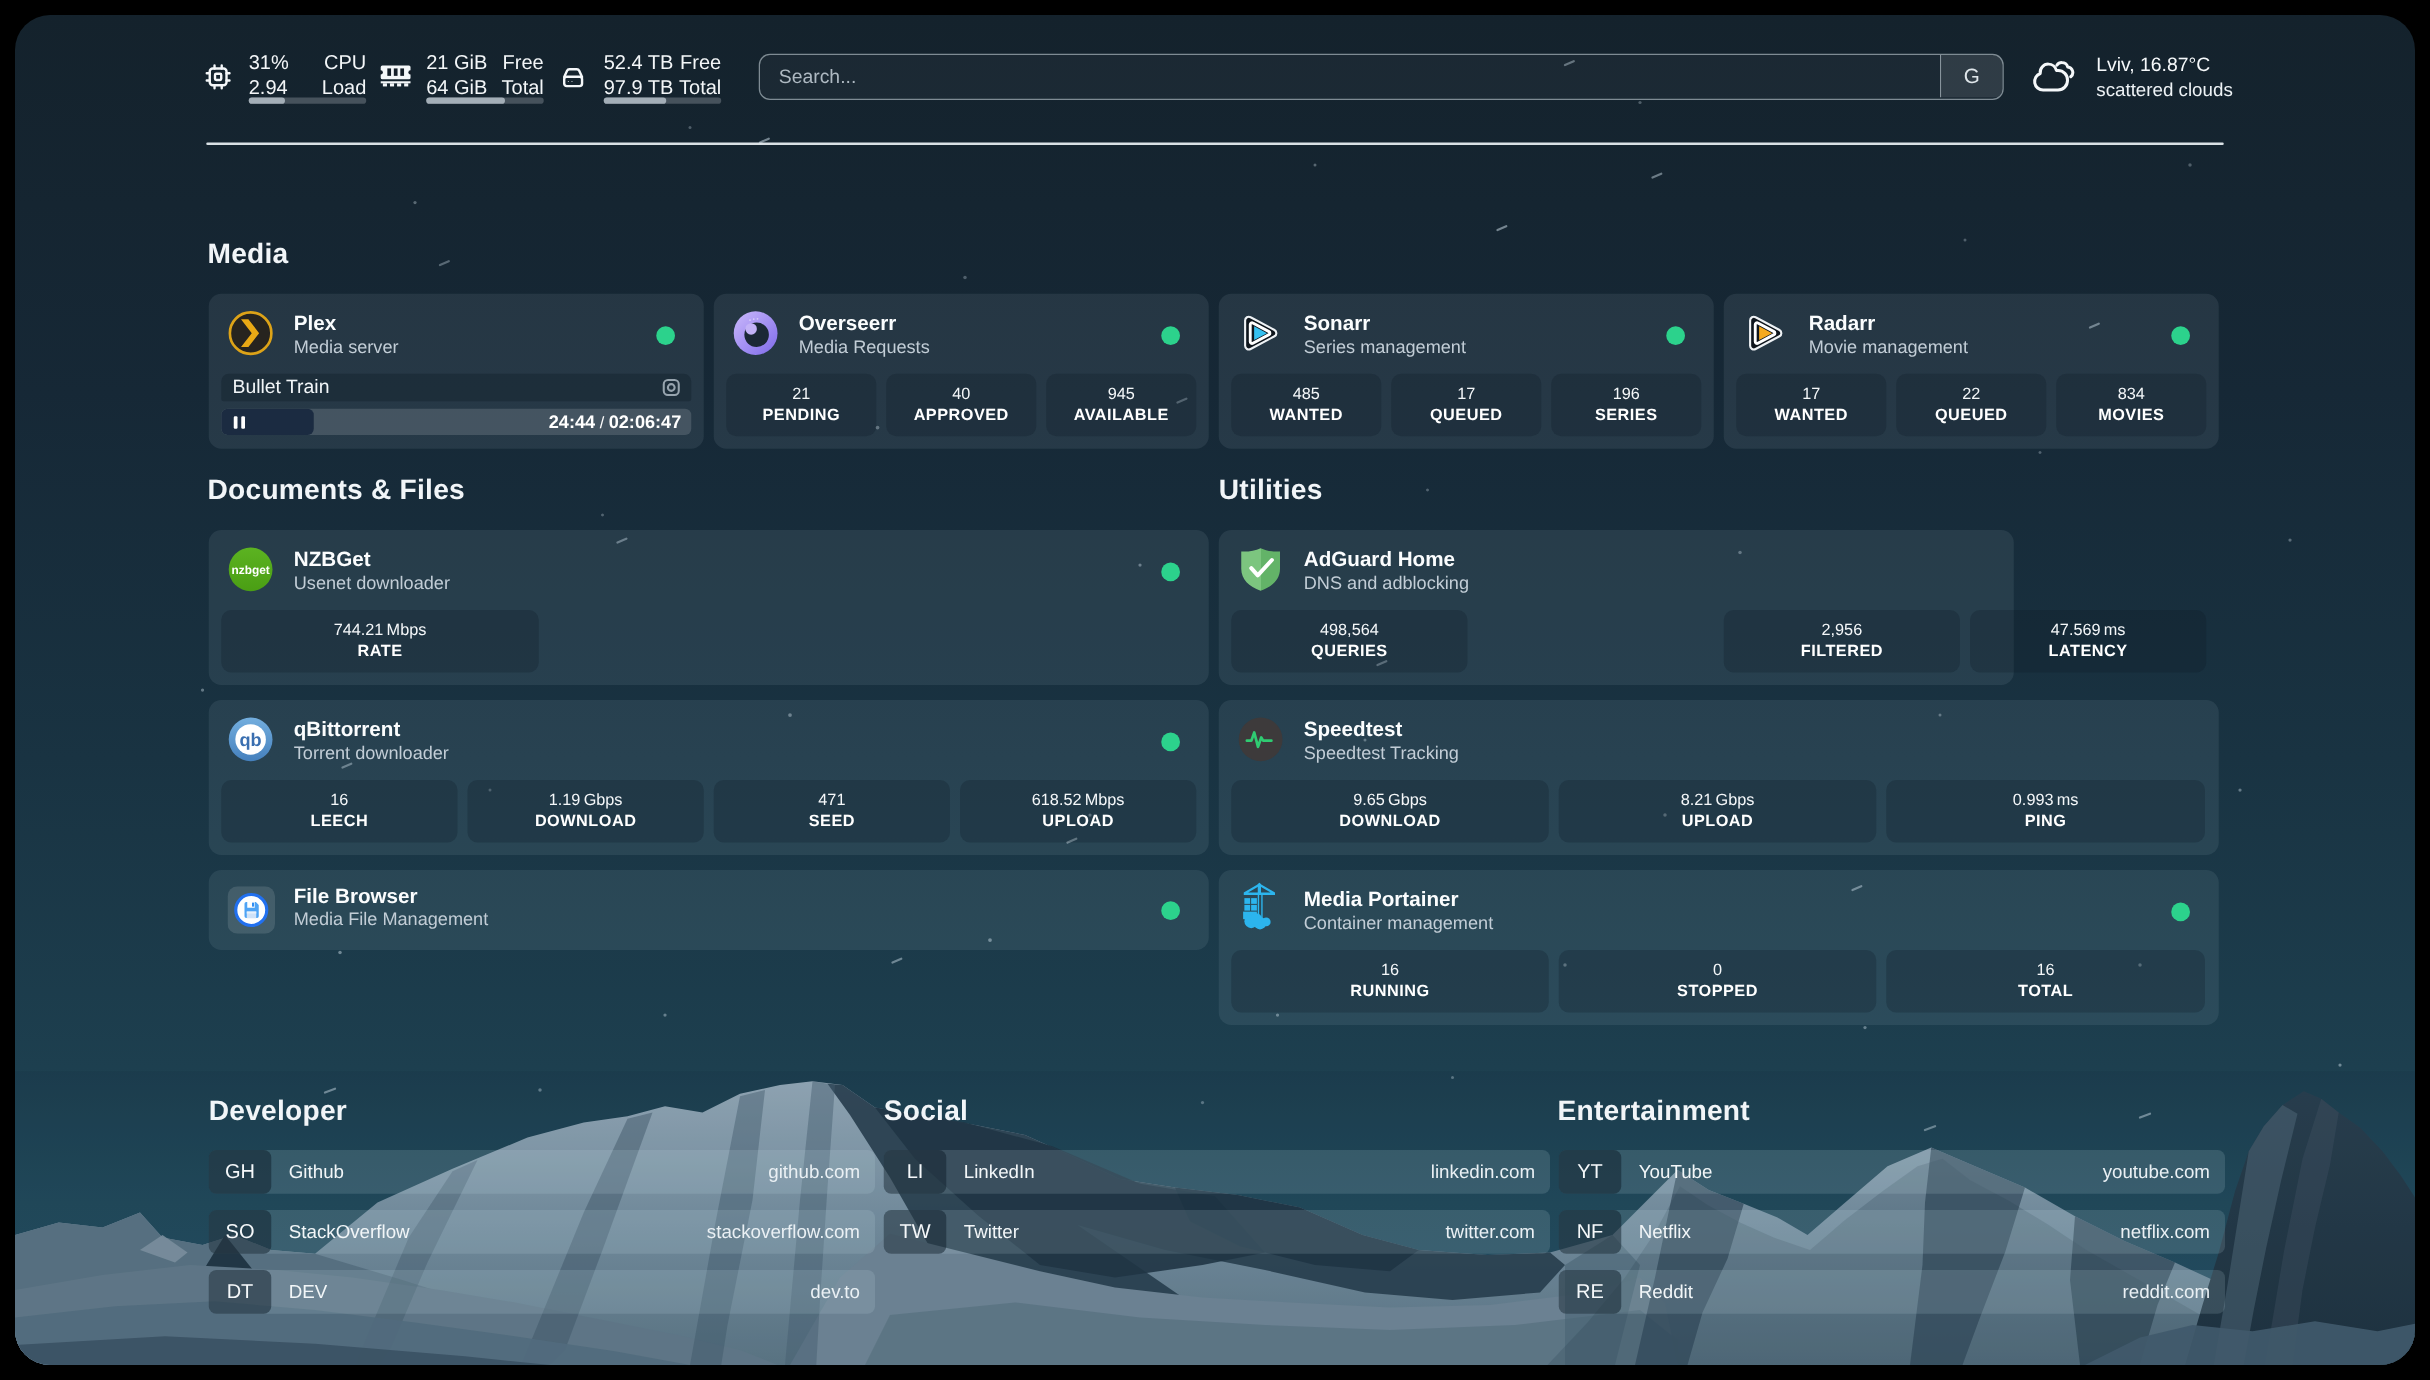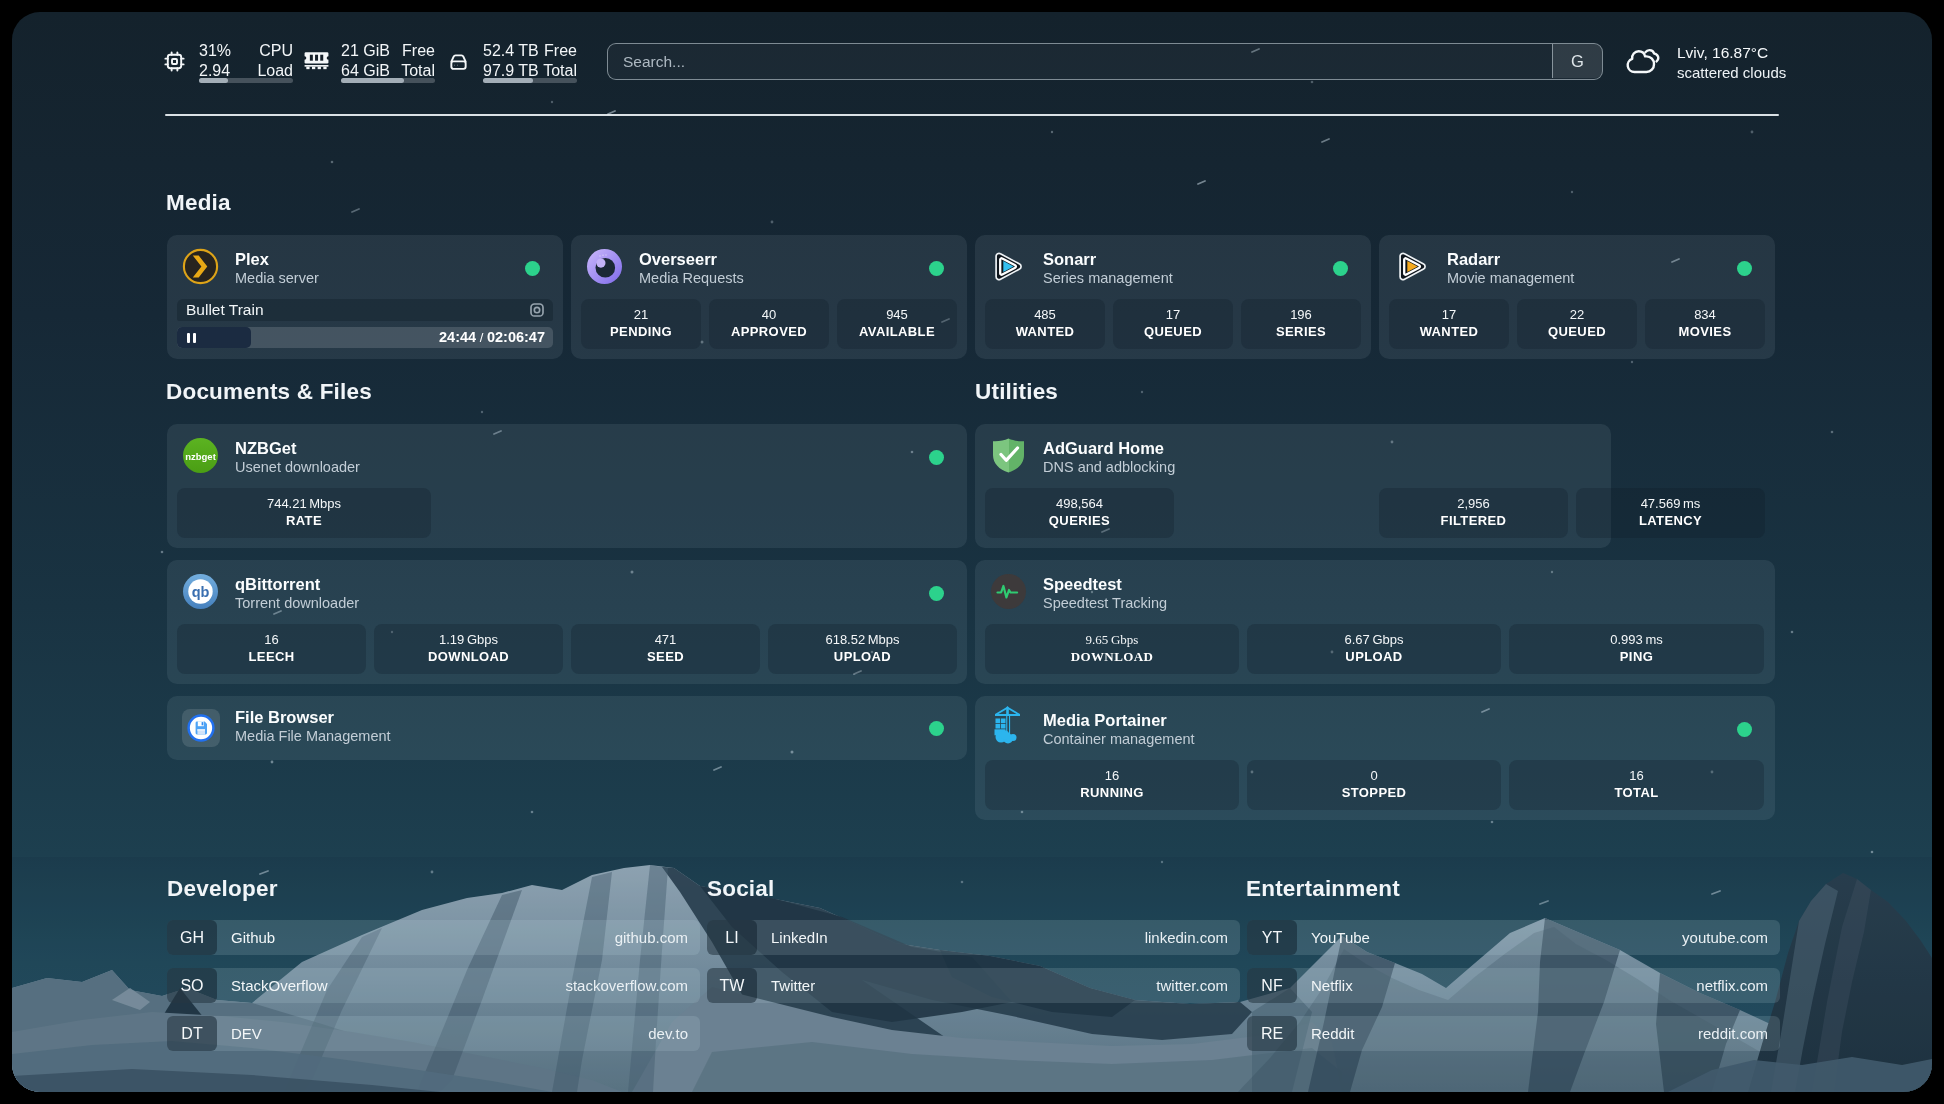--- a/index.html
+++ b/index.html
@@ -398,26 +398,26 @@
         </div>
   </div>
 
   <div class="card" style="left:975px; top:560px; width:800px; height:124px;padding-left:21px;">
     <svg class="abs" style="left:15px; top:13px;" width="37" height="37" viewBox="0 0 37 37">
       <circle cx="18.5" cy="18.5" r="17.5" fill="#3d3a3b"></circle>
       <path d="M7.5 19.5 h3.6 l2.3-6.5 3 11.5 2.6-7.5 1.5 2.5 h6.6" fill="none" stroke="#2fcb72" stroke-width="2.2" stroke-linecap="round" stroke-linejoin="round"></path>
     </svg>
     <div class="ctitle" style="left:68px; top:15px;">Speedtest</div>
     <div class="csub" style="left:68px; top:35px;">Speedtest Tracking</div>
-    <div class="sbox" style="left:10px; top:64px; width:254px;font-family:Liberation Serif, serif;">
+    <div class="sbox" style="left:10px; top:64px; width:254px;">
           <div class="snum">9.65 Gbps</div>
           <div class="slab">DOWNLOAD</div>
         </div>
     <div class="sbox" style="left:272px; top:64px; width:254px;">
-          <div class="snum">6.67 Gbps</div>
+          <div class="snum">8.21 Gbps</div>
           <div class="slab">UPLOAD</div>
         </div>
     <div class="sbox" style="left:534px; top:64px; width:255px;">
           <div class="snum">0.993 ms</div>
           <div class="slab">PING</div>
         </div>
   </div>
 
   <div class="card" style="left:167px; top:696px; width:800px; height:64px;">
     <svg class="abs" style="left:15px; top:13px;" width="38" height="38" viewBox="0 0 38 38">

